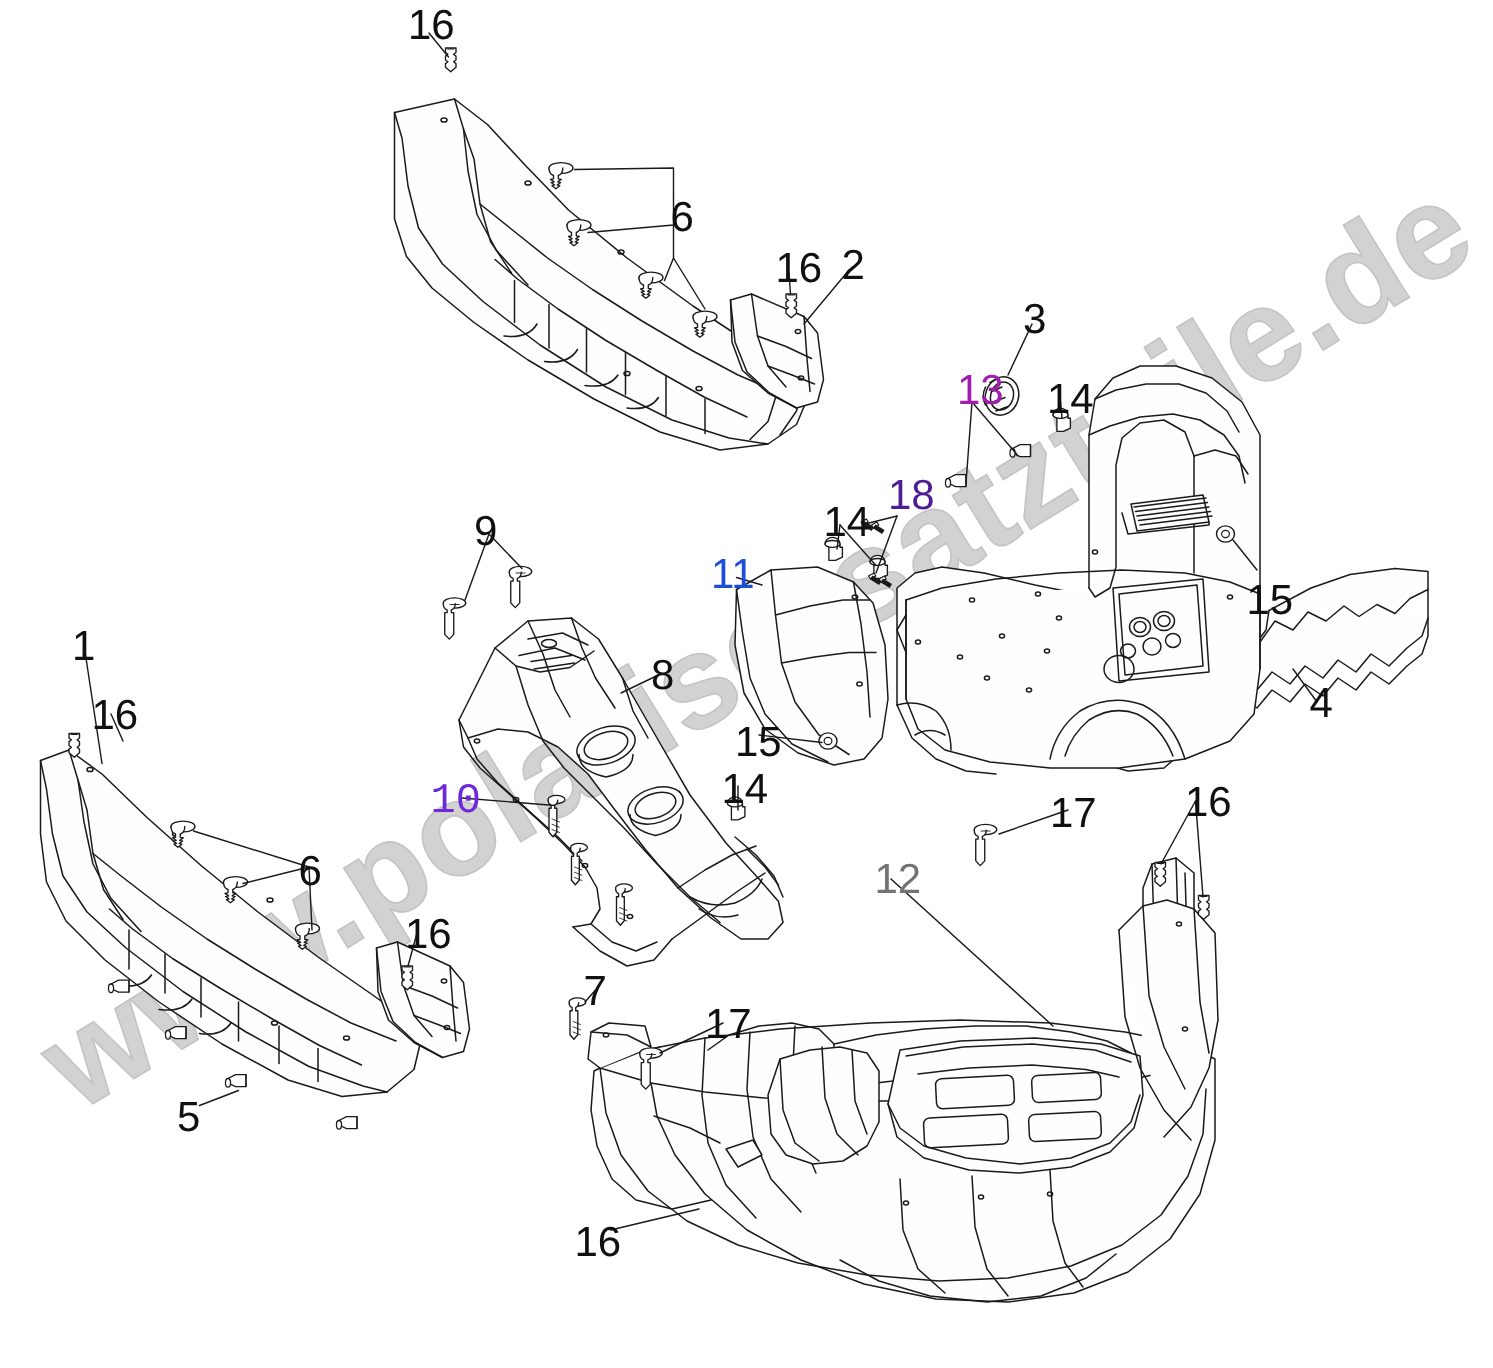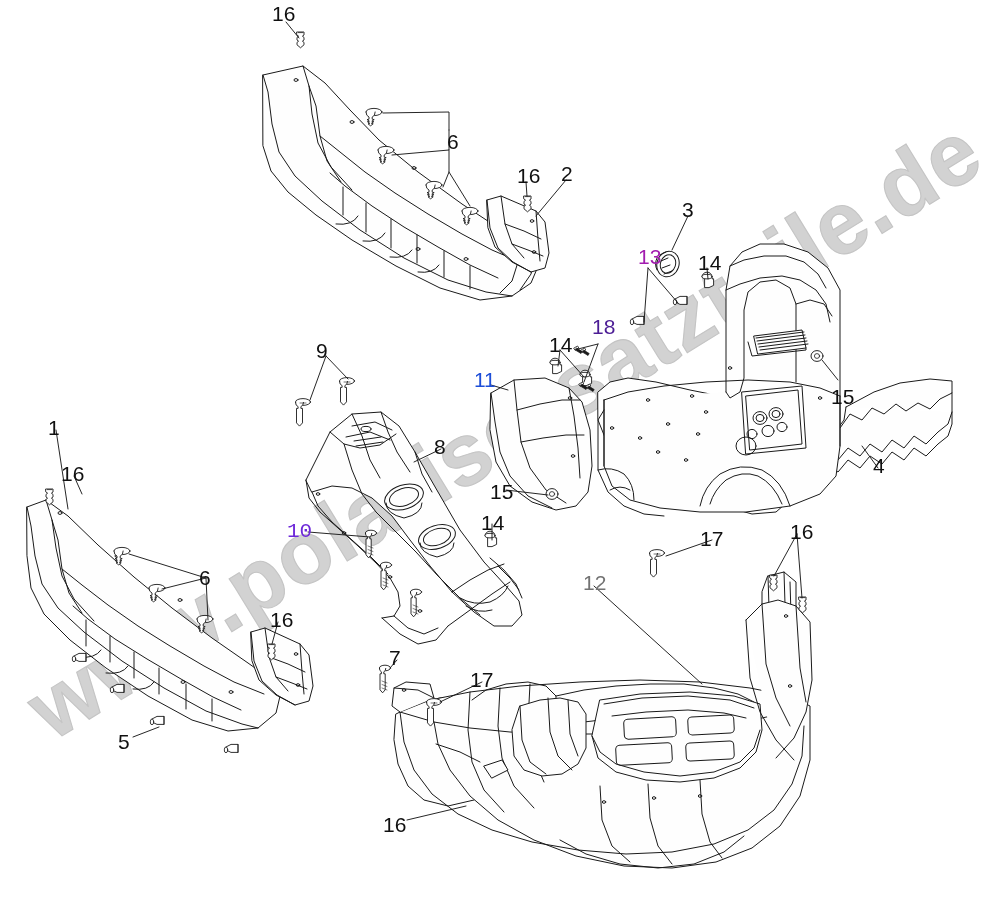--- a/index.html
+++ b/index.html
@@ -3,21 +3,21 @@
 <meta charset="utf-8">
 <style>
   html,body{margin:0;padding:0;background:#fff;}
   body{width:995px;height:912px;font-family:"Liberation Sans",sans-serif;overflow:hidden;}
   #stage{position:relative;width:995px;height:912px;background:#ffffff;overflow:hidden;}
   #stage svg{position:absolute;left:0;top:0;}
   .layer{position:absolute;left:0;top:0;width:995px;height:912px;}
   #wm{z-index:1;}
   #art{z-index:2;}
   #labels{z-index:3;}
-  .callout{position:absolute;font-family:"Liberation Sans",sans-serif;font-size:21px;color:#101010;line-height:1;white-space:nowrap;}
+  .callout{position:absolute;font-family:"Liberation Sans",sans-serif;font-size:28px;color:#101010;line-height:1;white-space:nowrap;}
   #copyright{position:absolute;left:146px;top:283px;font-family:"Liberation Sans",sans-serif;font-size:21px;color:#0d0d0d;white-space:nowrap;}
 </style>
 </head>
 <body>
 
 <div id="stage" style="background: rgb(255, 255, 255);">
 
   <svg class="layer" id="wm" width="995" height="912" viewBox="0 0 995 912">
     <g transform="translate(52,742) rotate(-31.5)">
       <text id="wm-text" x="0" y="0" font-family="'Liberation Sans',sans-serif" font-size="88" font-weight="bold" fill="#d2d2d2" stroke="#c4c4c4" stroke-width="1.1" letter-spacing="1">www.polarisersatzteile.de</text>

